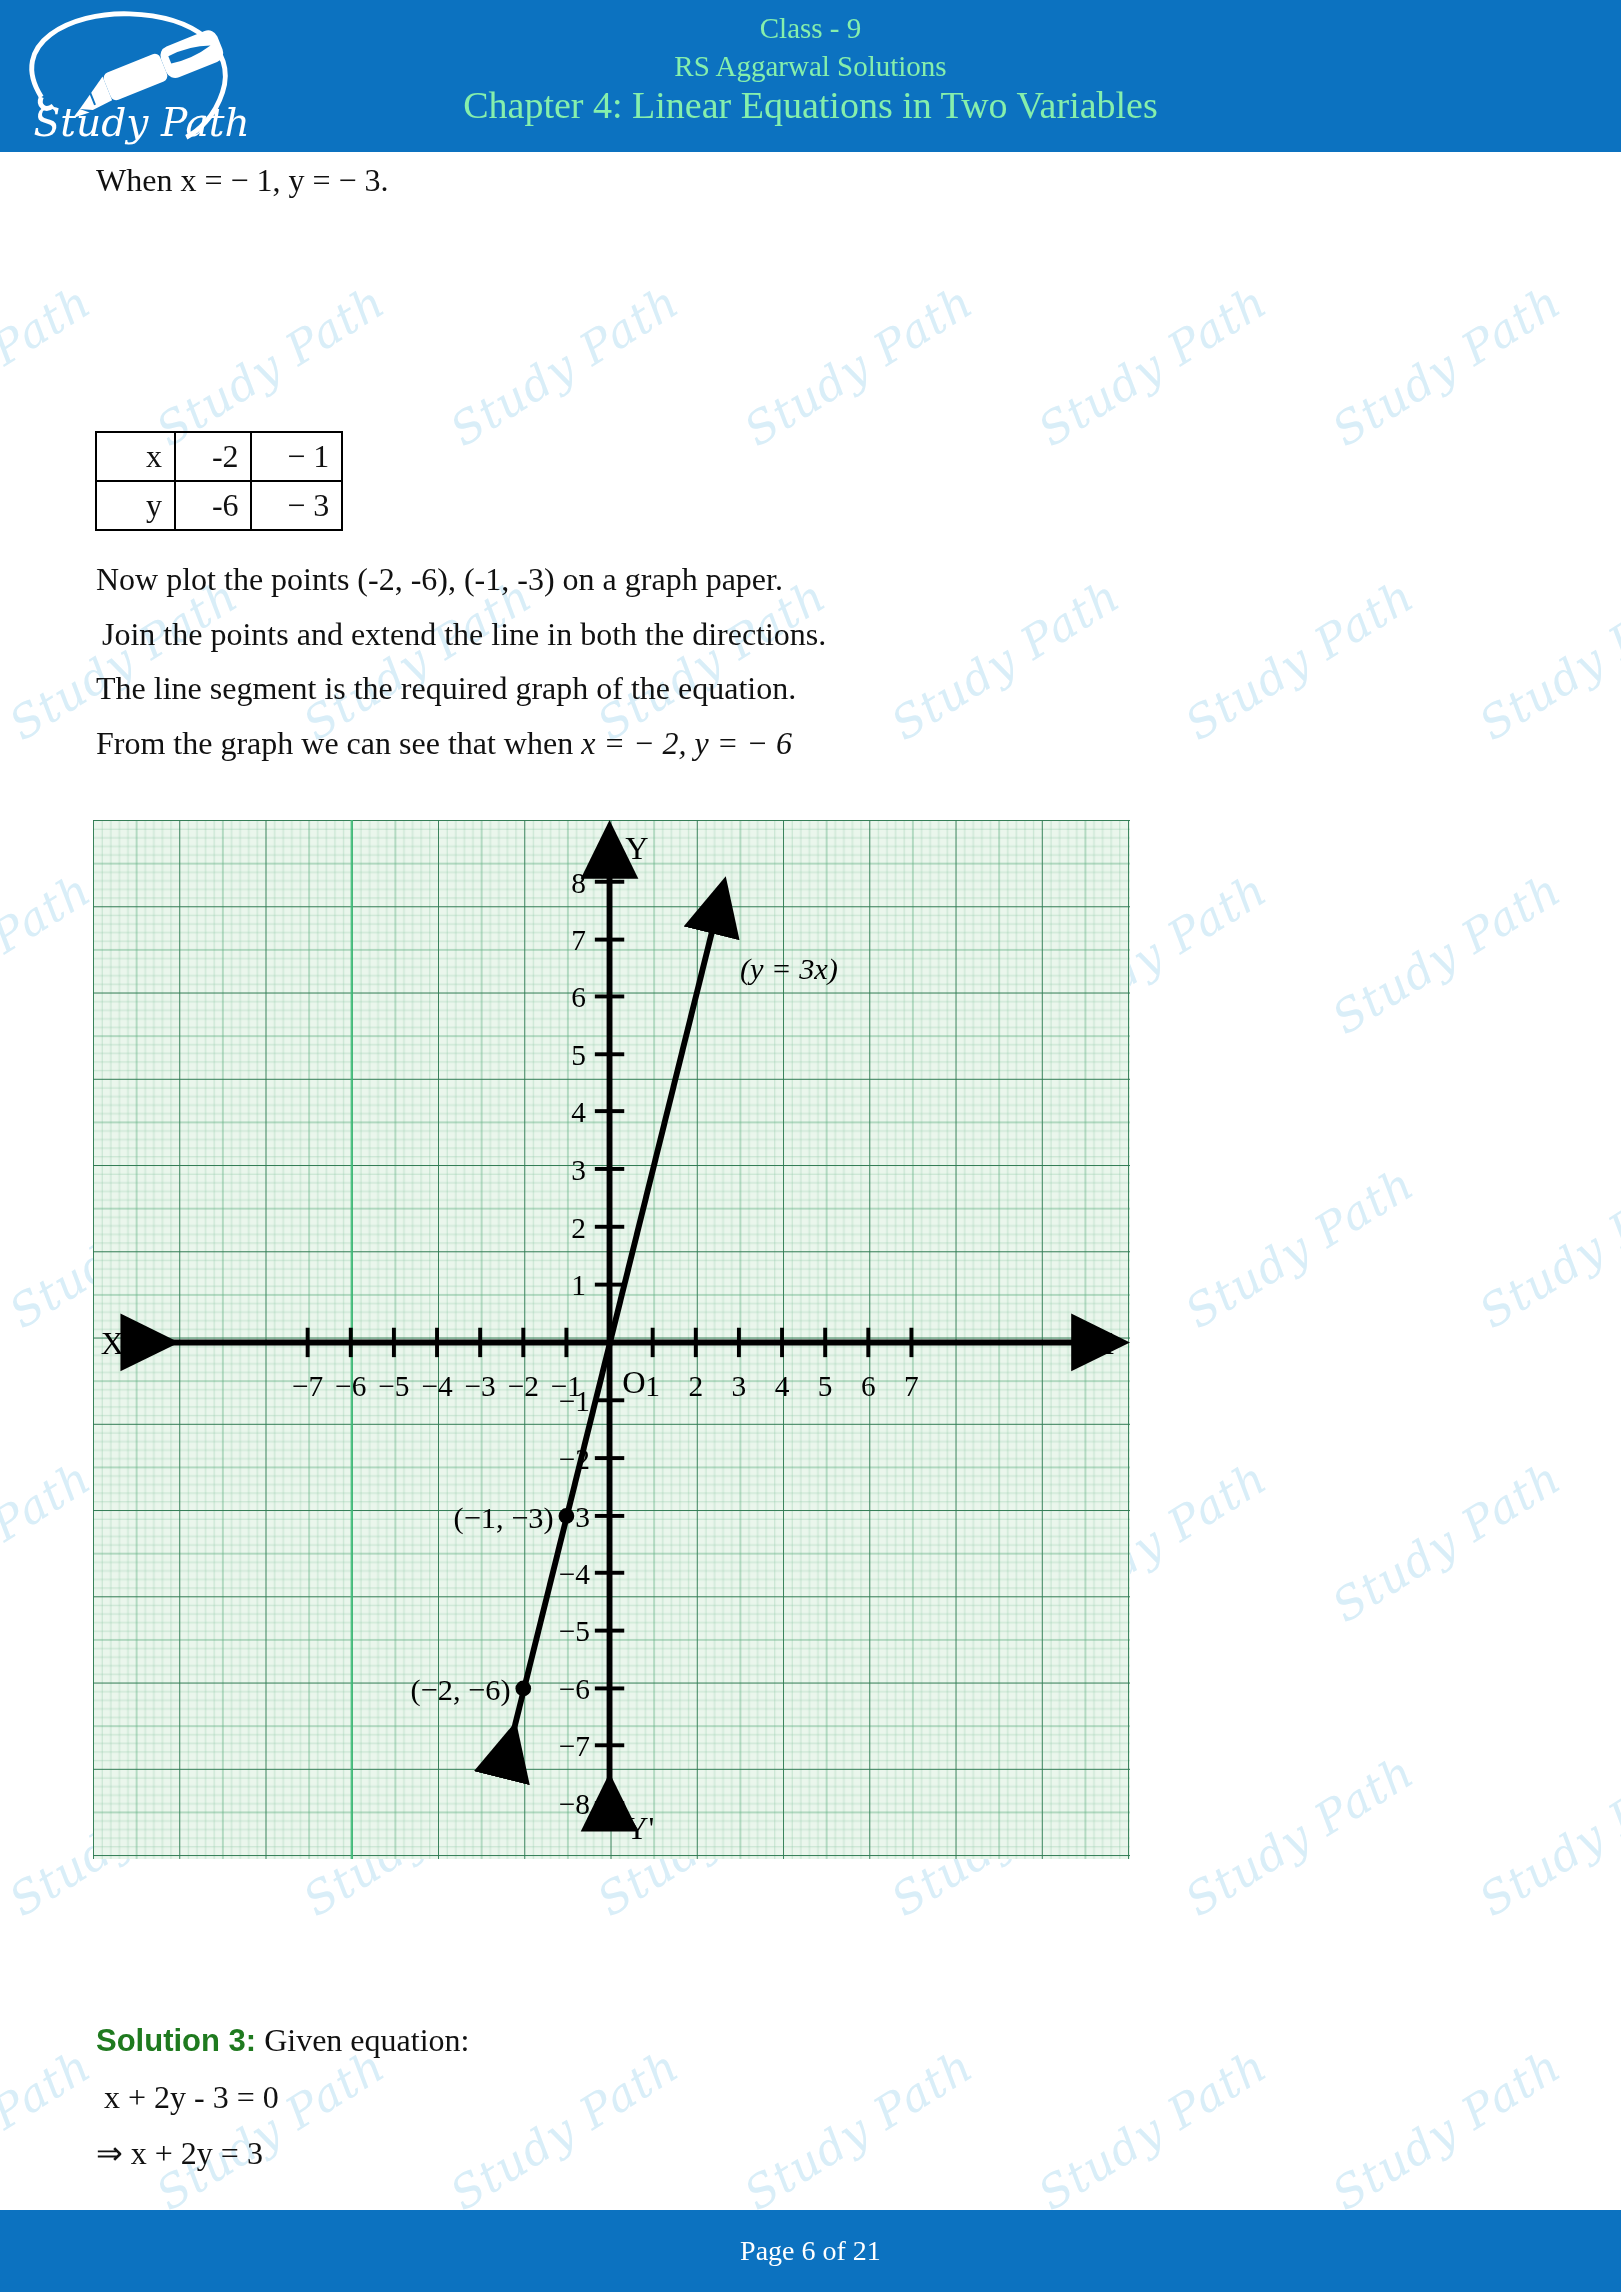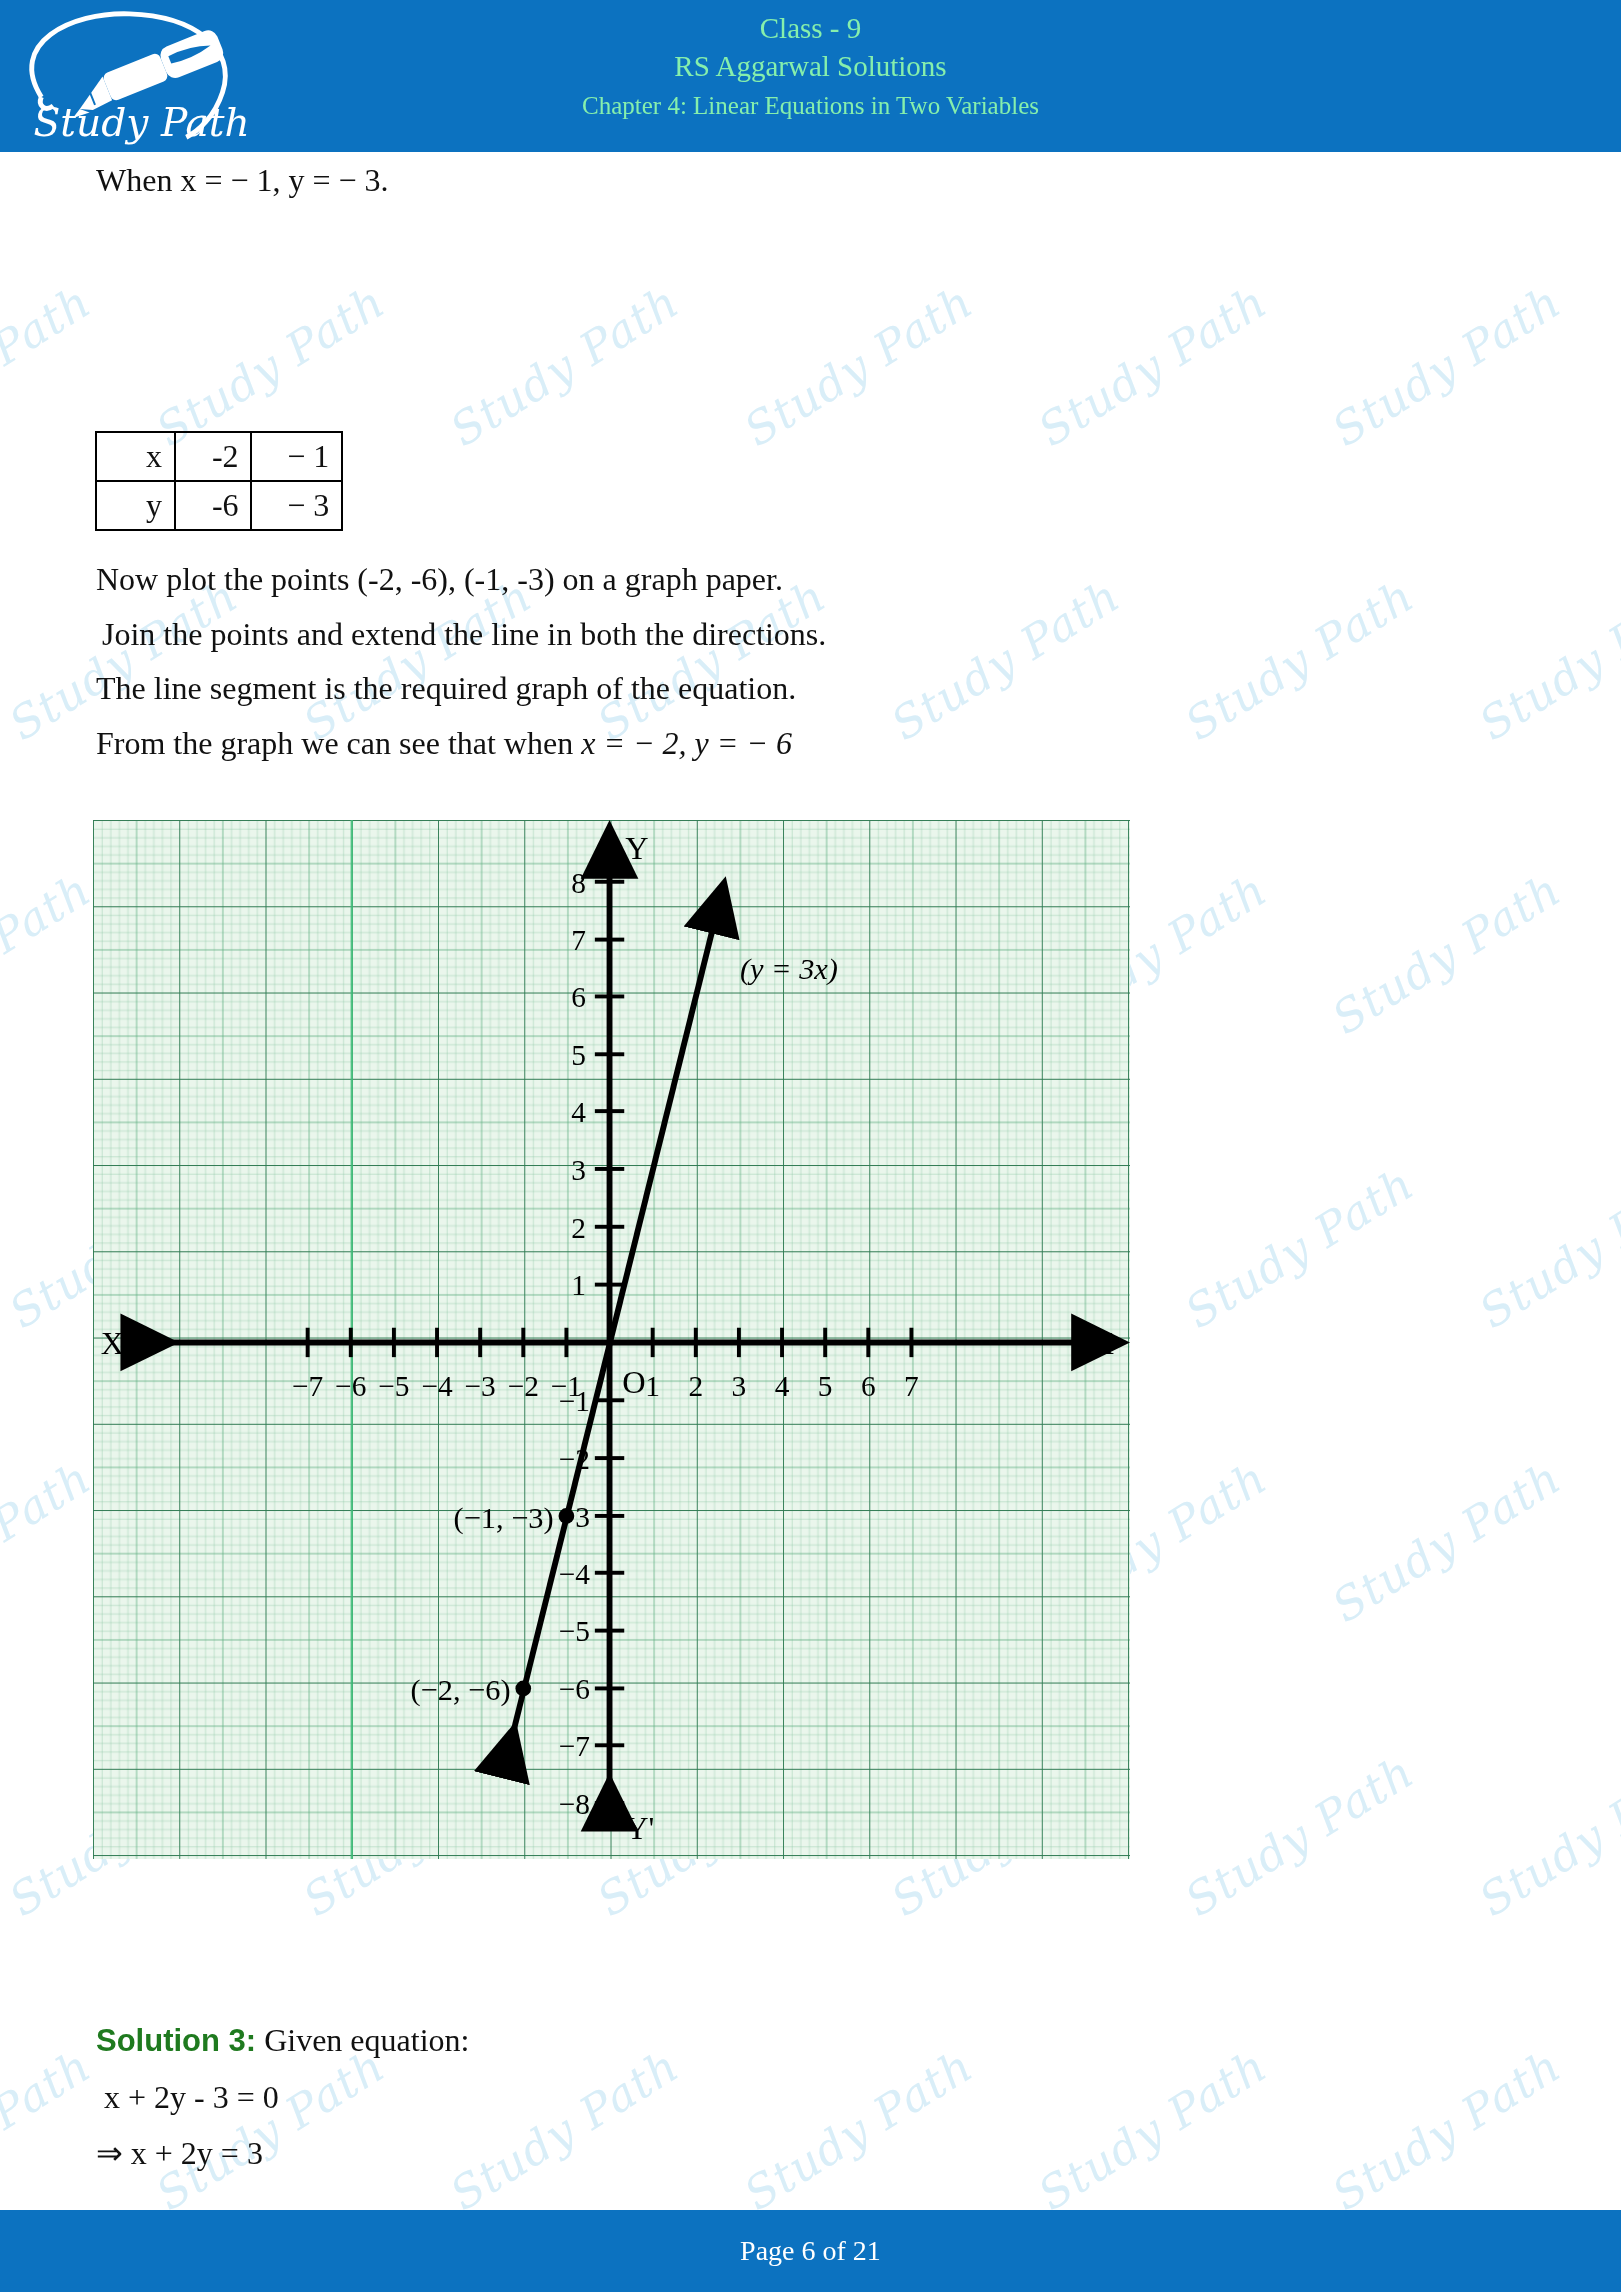--- a/index.html
+++ b/index.html
@@ -19,21 +19,21 @@
   
   #header{position:absolute;left:0;top:0;width:1621px;height:152px;
           background:#0c72c0;z-index:3;}
   #logo{position:absolute;left:11.8px;top:3.9px;width:235px;height:147px;}
   #header-titles{position:absolute;left:0;top:0;width:1621px;height:152px;
                  display:flex;flex-direction:column;align-items:center;
                  justify-content:flex-start;padding-top:9.8px;box-sizing:border-box;}
   .htitle{color:#86efac;font-family:"Liberation Serif",serif;text-align:center;}
   #h-class{font-size:29px;line-height:37px;}
   #h-book{font-size:29px;line-height:39px;}
-  #h-chapter{font-size:25px;line-height:39px;}
+  #h-chapter{font-size:38px;line-height:39px;}
 
   
   #footer{position:absolute;left:0;top:2210px;width:1621px;height:82px;
           background:#0c72c0;z-index:3;display:flex;align-items:center;
           justify-content:center;}
   #footer-text{color:#ffffff;font-size:28px;font-family:"Liberation Serif",serif;}
 
   
   #content{position:absolute;left:0;top:152px;width:1621px;height:2058px;z-index:2;}
   .line{position:absolute;font-family:"Liberation Serif",serif;

